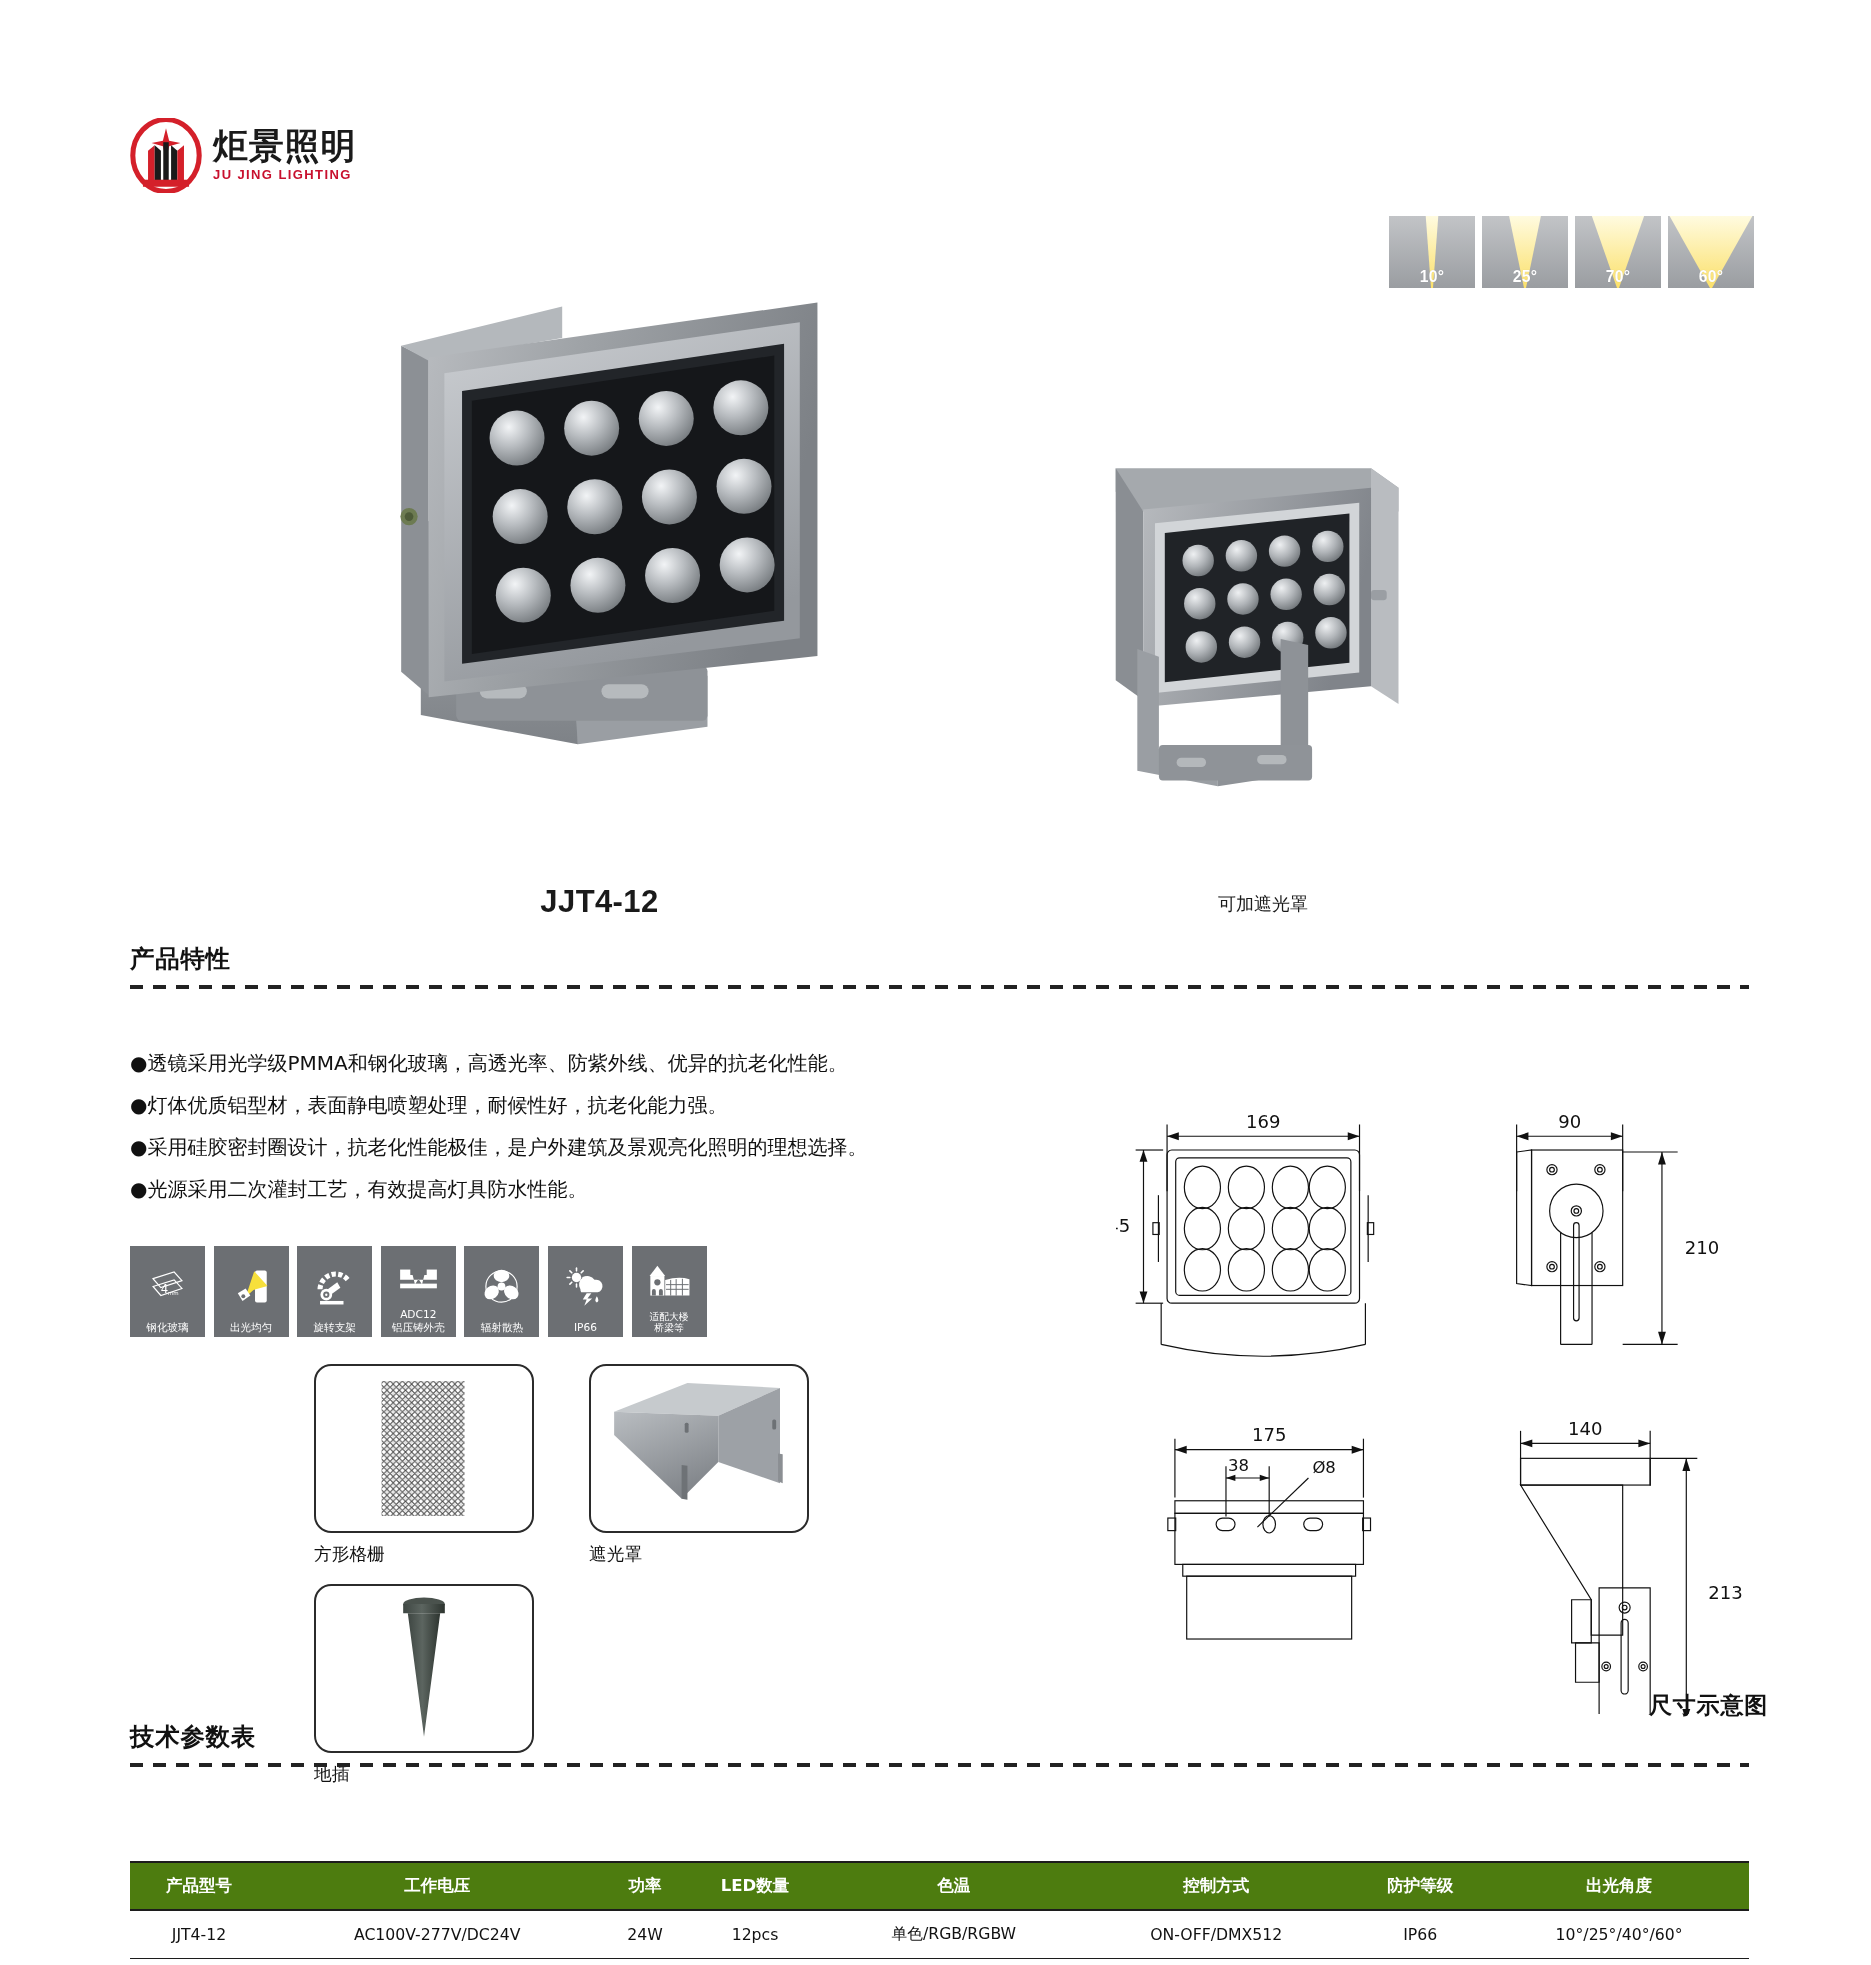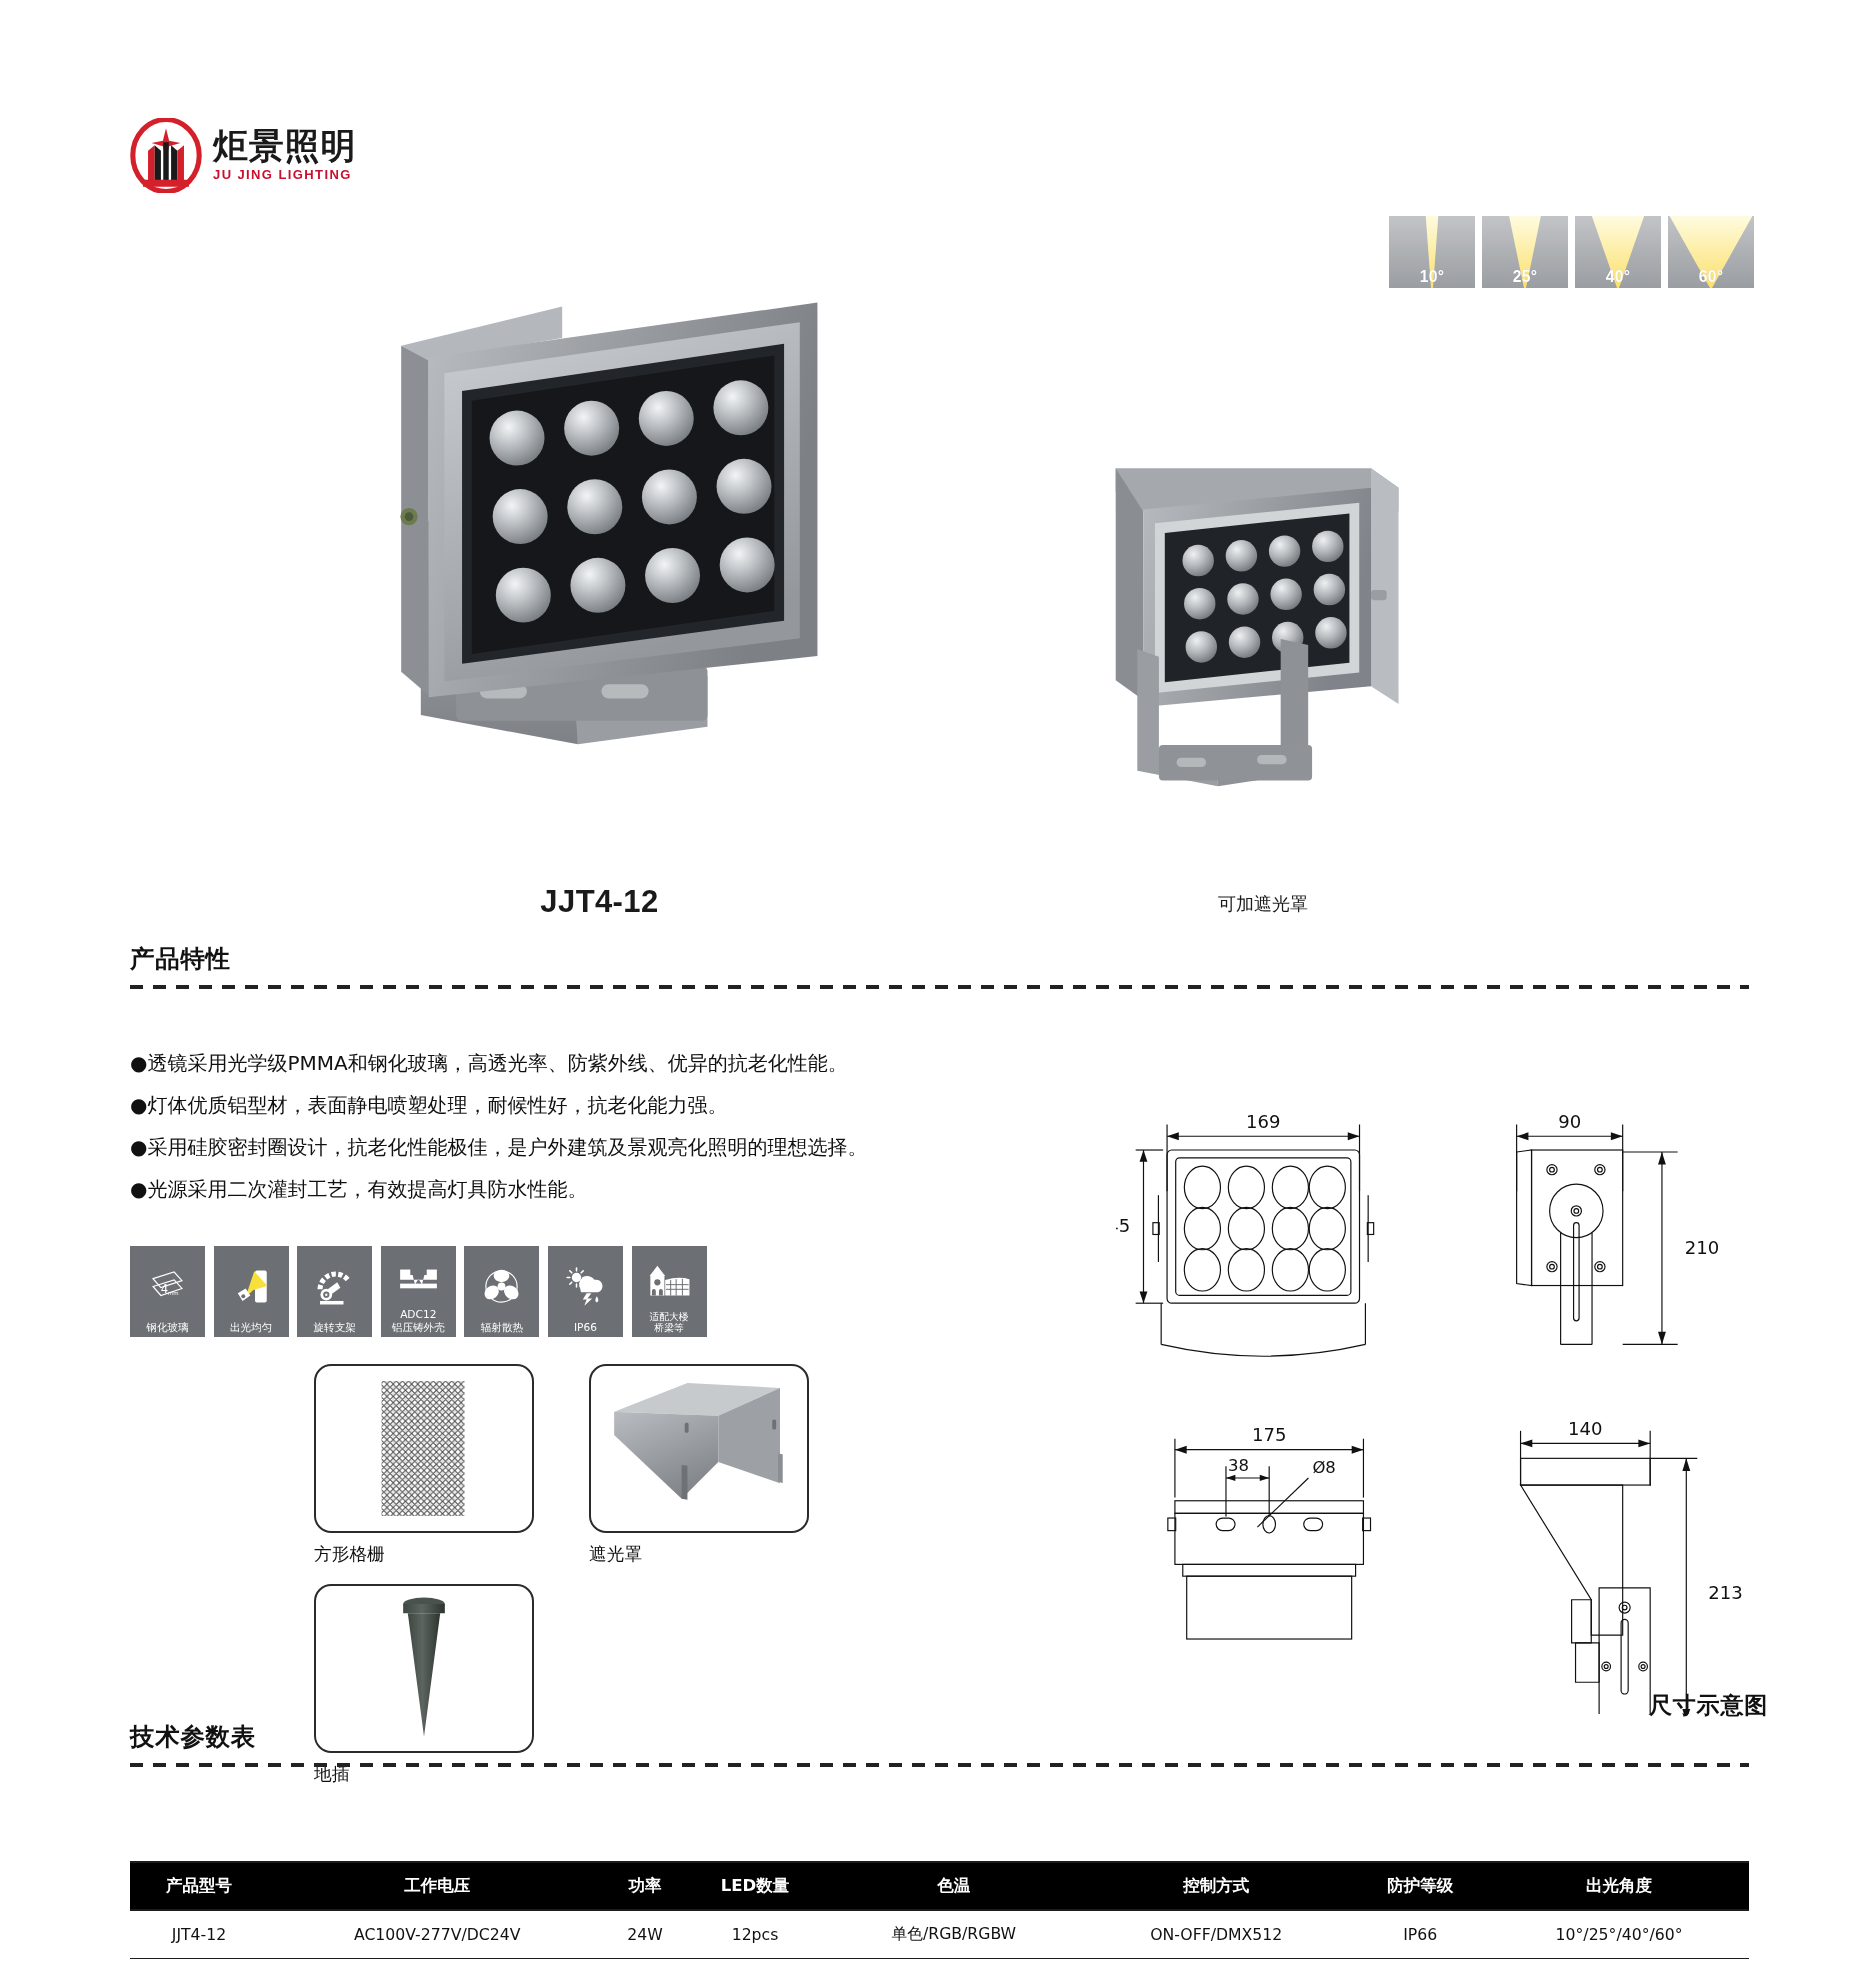--- a/index.html
+++ b/index.html
@@ -67,21 +67,21 @@
                font-family:"DejaVu Sans",sans-serif; }
 
   
   .dims { position:absolute; left:1116px; top:1077px; width:652px; height:637px; }
   .dim-cap { position:absolute; left:1116px; top:1690px; width:652px; text-align:right;
              font-size:23px; font-weight:bold; letter-spacing:0.8px; color:#111;
              font-family:"DejaVu Sans",sans-serif; }
 
   
   .spec-tbl { position:absolute; left:130px; top:1861px; width:1619px; border-collapse:collapse; }
-  .spec-tbl thead th { background:#000000; color:#fff; font-size:16.5px; font-weight:bold;
+  .spec-tbl thead th { background:#4d7c0f; color:#fff; font-size:16.5px; font-weight:bold;
                        padding:11.8px 1.6px; border-top:2.8px solid #1c1c1c; border-bottom:2.8px solid #1c1c1c;
                        font-family:"DejaVu Sans",sans-serif; }
   .spec-tbl tbody td { font-size:15.7px; color:#111; text-align:center; padding:13.4px 1.6px;
                        border-bottom:1.6px solid #1c1c1c; font-family:"DejaVu Sans",sans-serif; }
 </style>
 </head>
 <body>
 
 <div class="page">
 
@@ -132,21 +132,21 @@
       <div class="beam-tile">
         <svg class="cone" viewBox="0 0 218 182" preserveAspectRatio="none">
           <defs>
             <linearGradient id="bg2" x1="0" y1="0" x2="0" y2="1">
               <stop offset="0%" stop-color="#fffbe0"></stop>
               <stop offset="100%" stop-color="#fbe06a"></stop>
             </linearGradient>
           </defs>
           <path d="M42.75741736355117 0 L175.24258263644884 0 L111.5 182 L106.5 182 Z" fill="url(#bg2)"></path>
         </svg>
-        <span class="lbl">40°</span>
+        <span class="lbl">70°</span>
       </div>
       <div class="beam-tile">
         <svg class="cone" viewBox="0 0 218 182" preserveAspectRatio="none">
           <defs>
             <linearGradient id="bg3" x1="0" y1="0" x2="0" y2="1">
               <stop offset="0%" stop-color="#fffbe0"></stop>
               <stop offset="100%" stop-color="#fbe06a"></stop>
             </linearGradient>
           </defs>
           <path d="M3.9222510074881143 0 L214.07774899251189 0 L111.5 182 L106.5 182 Z" fill="url(#bg3)"></path>

